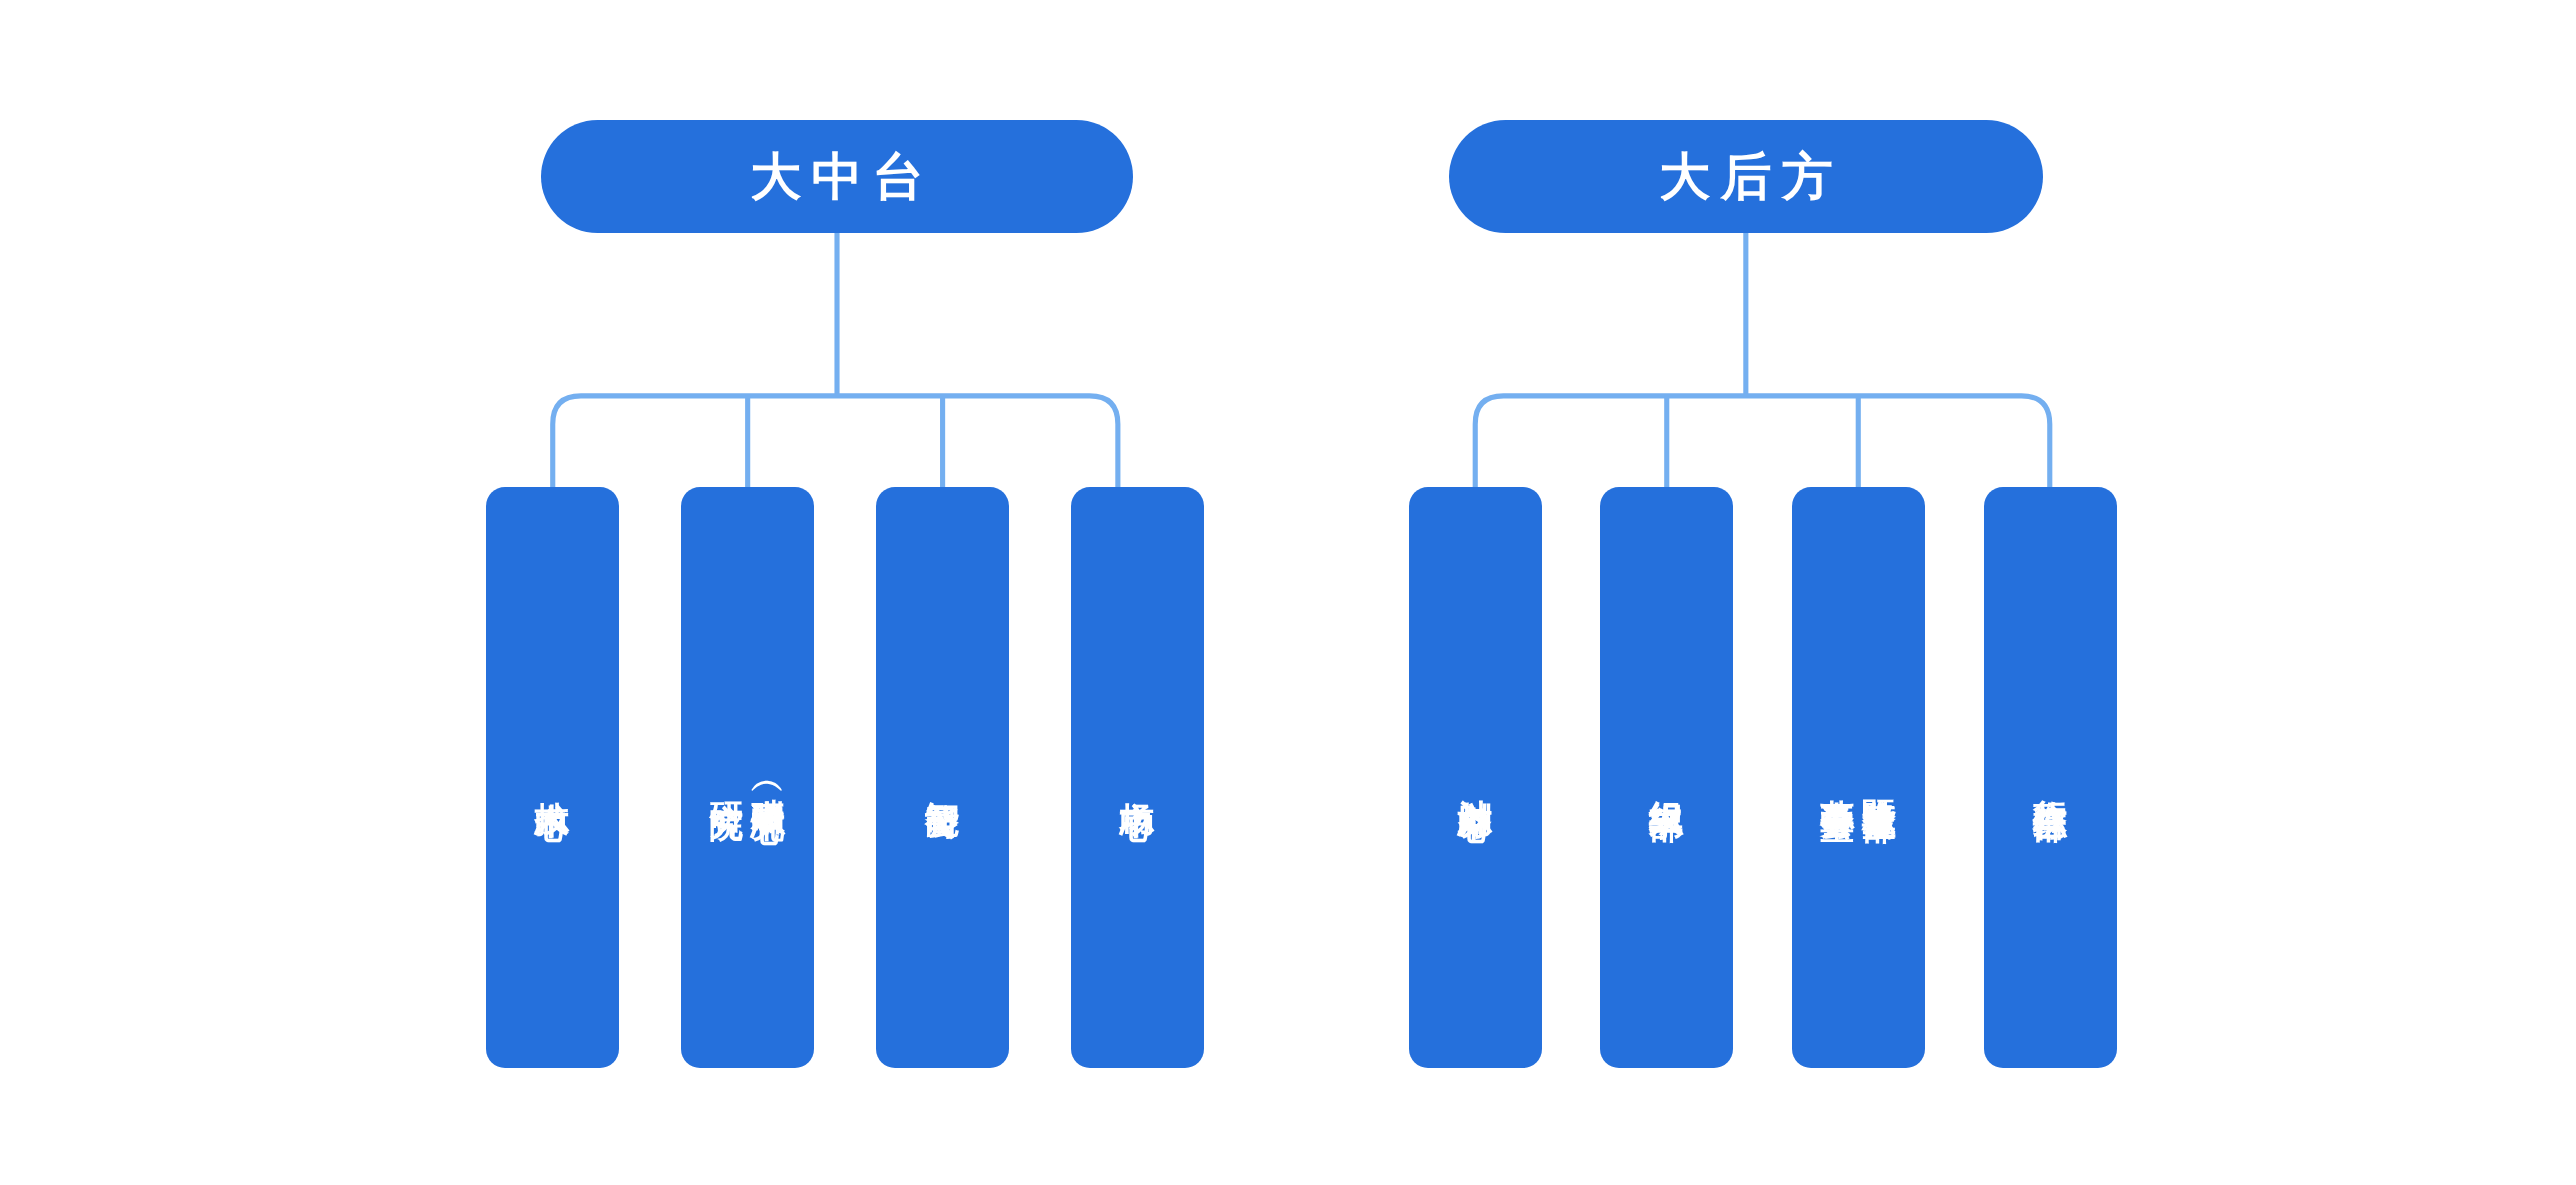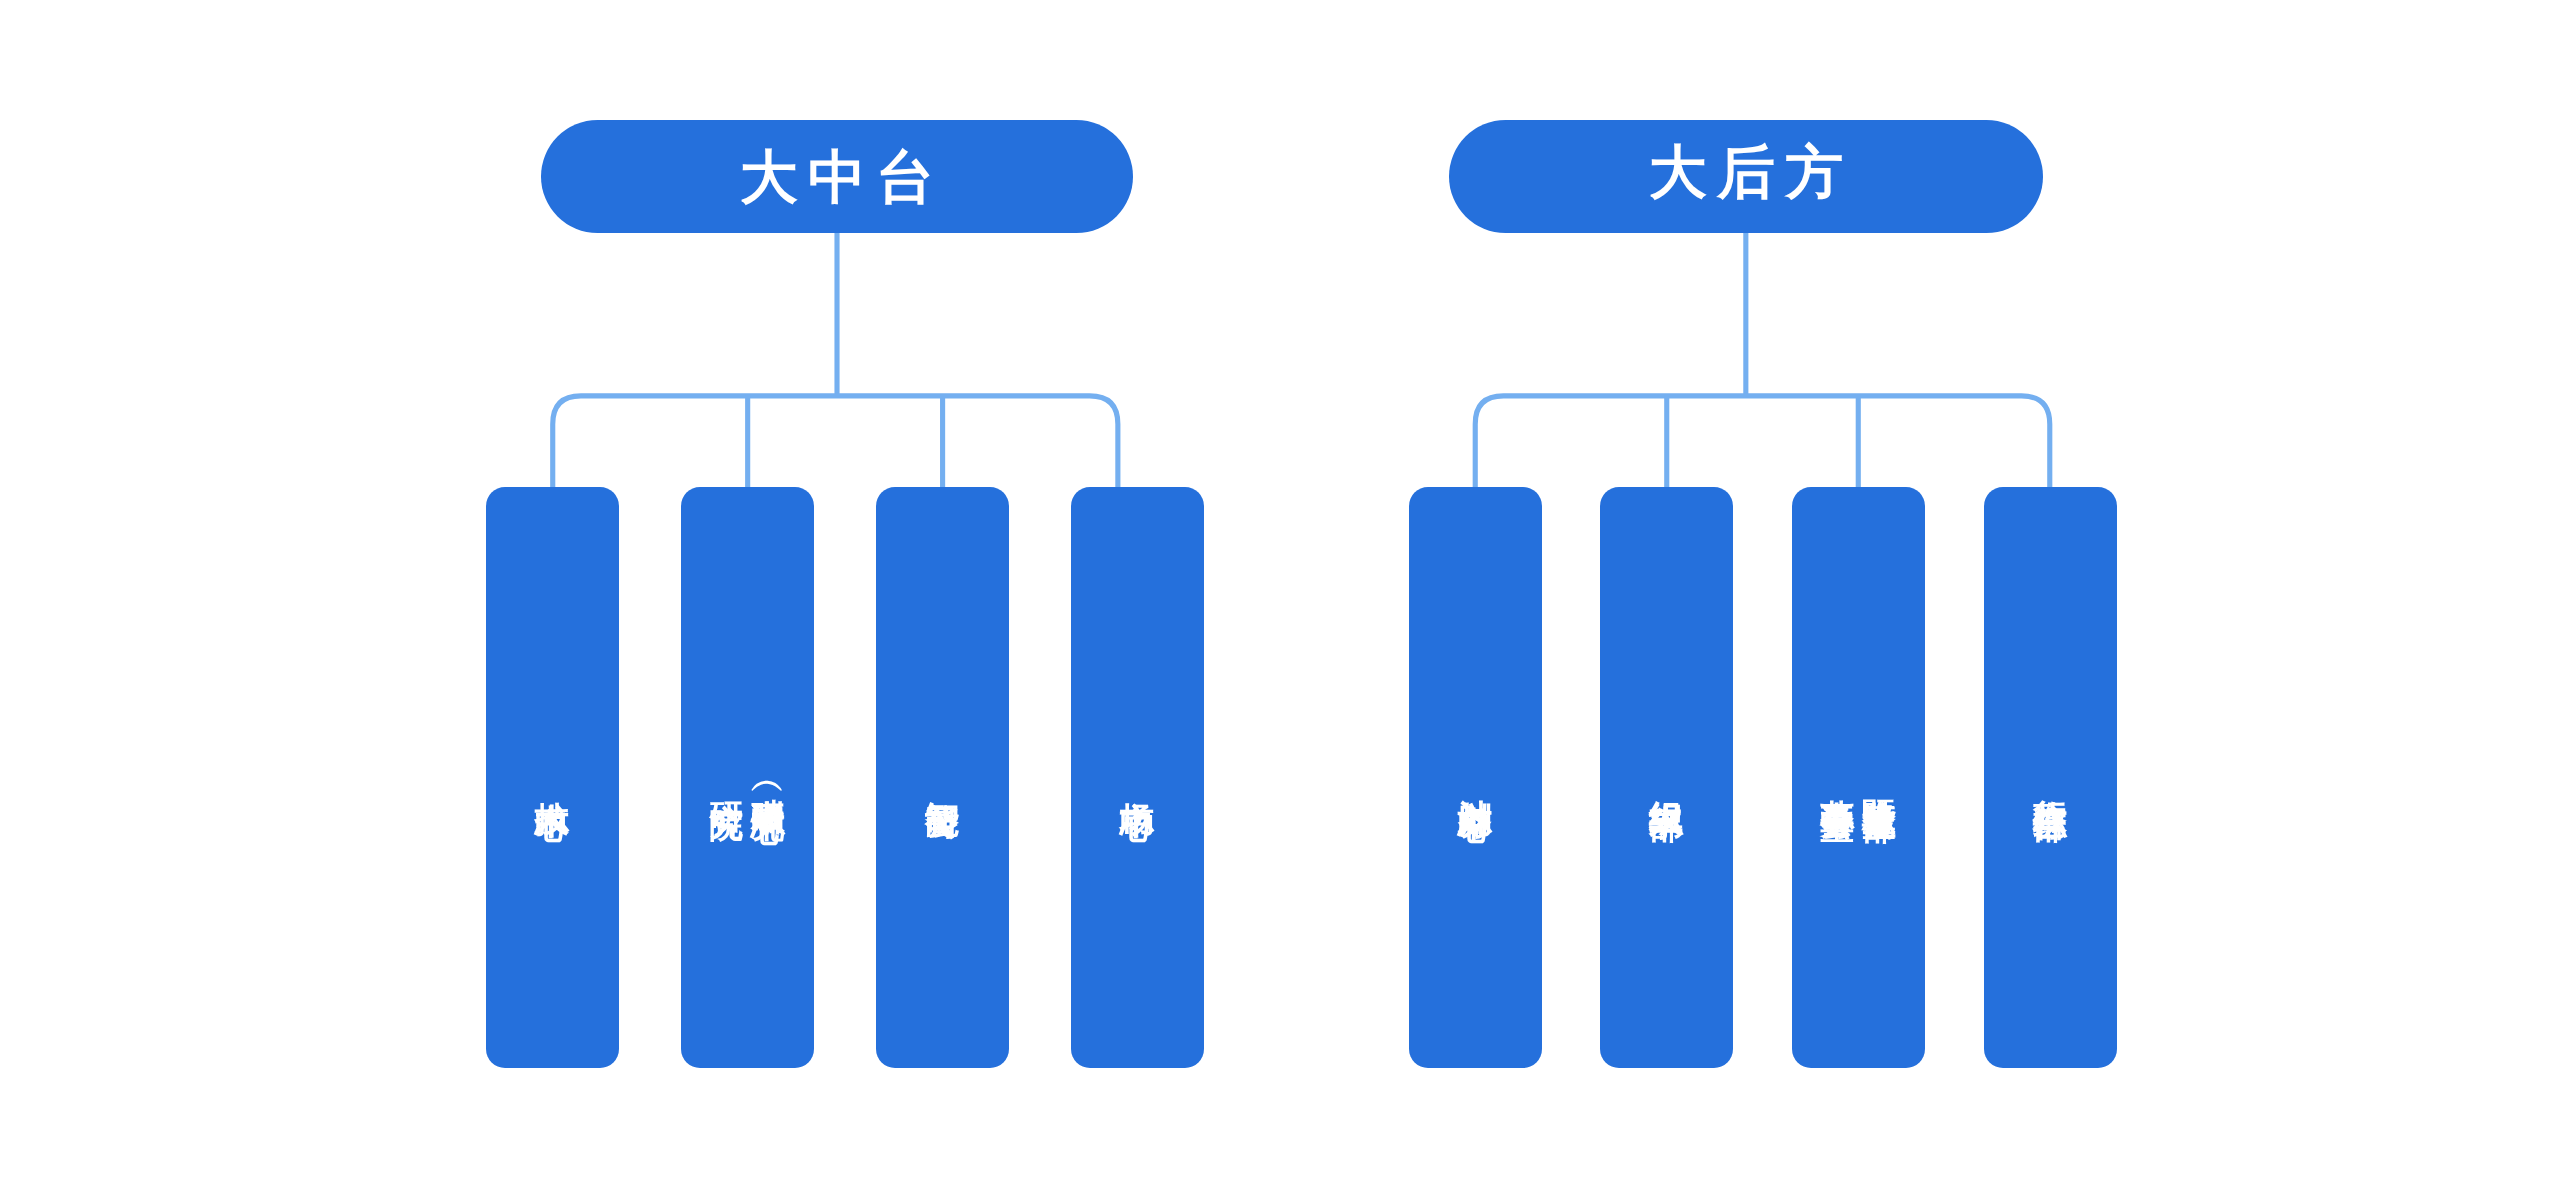--- a/index.html
+++ b/index.html
@@ -33,21 +33,21 @@
   .pill {
     position: absolute;
     display: flex;
     align-items: center;
     justify-content: center;
     border-radius: 8549px;
     box-sizing: border-box;
   }
   .pill-label {
     color: #ffffff;
-    font-size: 58px;
+    font-size: 51px;
     font-weight: 700;
     letter-spacing: 10.3px;
     text-indent: 10.3px;
     line-height: 1;
     white-space: nowrap;
   }
 
   
   .vbox {
     position: absolute;
@@ -119,21 +119,21 @@
   </div>
 
   <div class="vbox" style="left:876px; top:487px; width:133px; height:581px; background:#2570DC;">
     <span class="vbox-col">智能公司</span>
   </div>
 
   <div class="vbox" style="left:1071px; top:487px; width:133px; height:581px; background:#2570DC;">
     <span class="vbox-col">市场中心</span>
   </div>
 
-  <div class="pill" style="left:1449px; top:120px; width:594px; height:113px; background:#2570DC;font-family:Liberation Mono, monospace;">
+  <div class="pill" style="left:1449px; top:120px; width:594px; height:113px; background:#2570DC;">
     <span class="pill-label">大后方</span>
   </div>
 
   <div class="vbox" style="left:1409px; top:487px; width:133px; height:581px; background:#2570DC;">
     <span class="vbox-col">计划财务中心</span>
   </div>
 
   <div class="vbox" style="left:1600px; top:487px; width:133px; height:581px; background:#2570DC;">
     <span class="vbox-col">组织人事部</span>
   </div>

